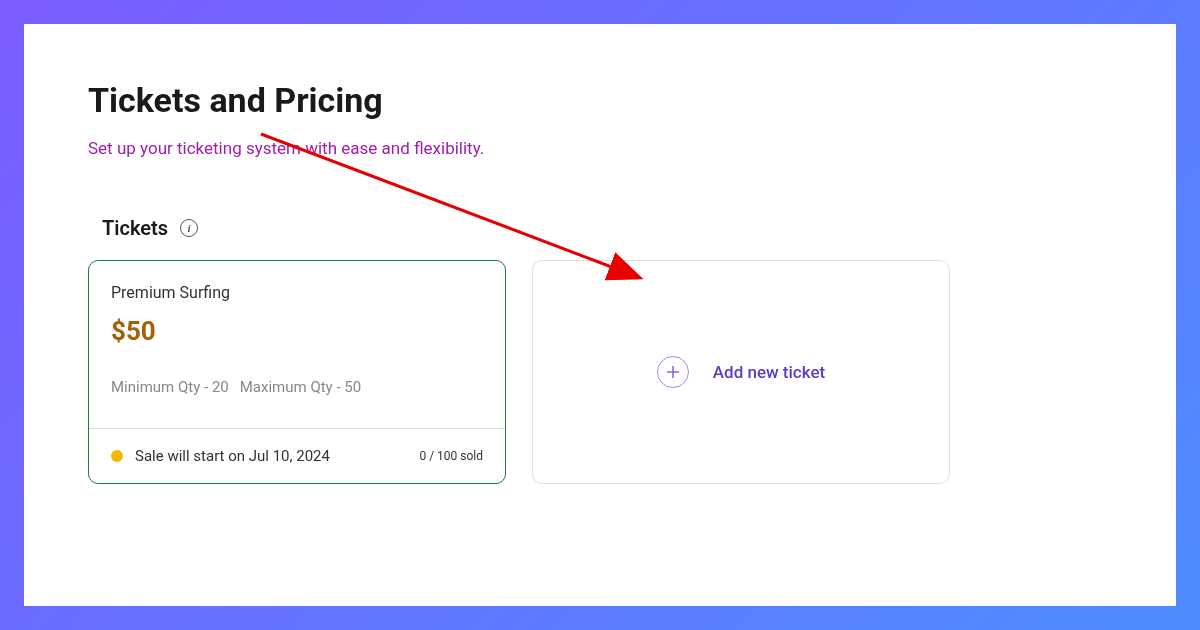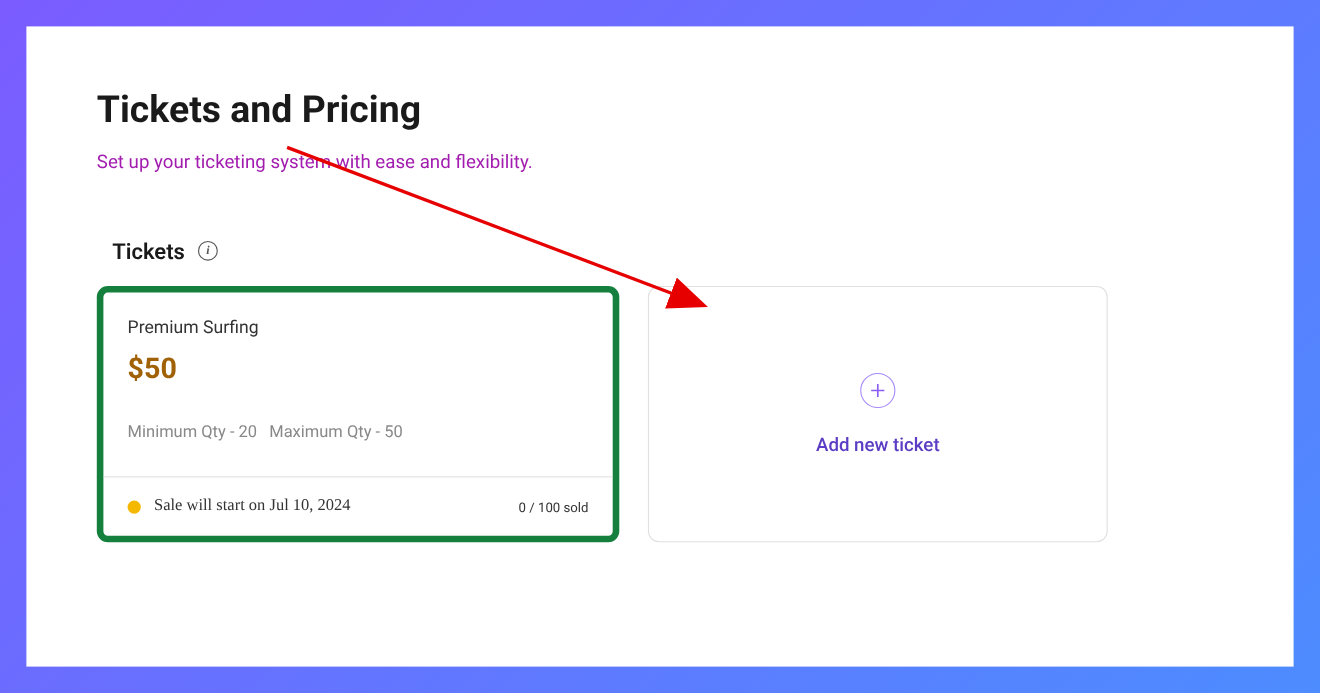--- a/index.html
+++ b/index.html
@@ -56,22 +56,22 @@
       font-style: italic;
       font-weight: 600;
       color: #555;
       font-family: Georgia, serif;
     }
     .cards-row {
       display: flex;
       gap: 26px;
     }
     .ticket-card {
-      width: 475px;
-      border: 6px solid #15803d;
+      width: 418px;
+      border: 1px solid #15803d;
       border-radius: 10px;
       overflow: hidden;
     }
     .ticket-card-body {
       padding: 22px 22px 32px 22px;
     }
     .ticket-name {
       font-size: 16px;
       color: #333;
       margin-bottom: 14px;
@@ -105,32 +105,31 @@
     }
     .status-dot {
       width: 12px;
       height: 12px;
       border-radius: 50%;
       background: #f5b800;
     }
     .sale-text {
       font-size: 15px;
       color: #333;
-      font-family: Liberation Serif, serif;
     }
     .sold-text {
       font-size: 12px;
       color: #333;
     }
     .add-card {
       width: 418px;
       border: 1px solid #e0e0e0;
       border-radius: 10px;
       display: flex;
-      flex-direction: column;
+      flex-direction: row;
       align-items: center;
       justify-content: center;
       gap: 24px;
       cursor: pointer;
     }
     .plus-circle {
       width: 32px;
       height: 32px;
       border: 1.5px solid #a78bfa;
       border-radius: 50%;

